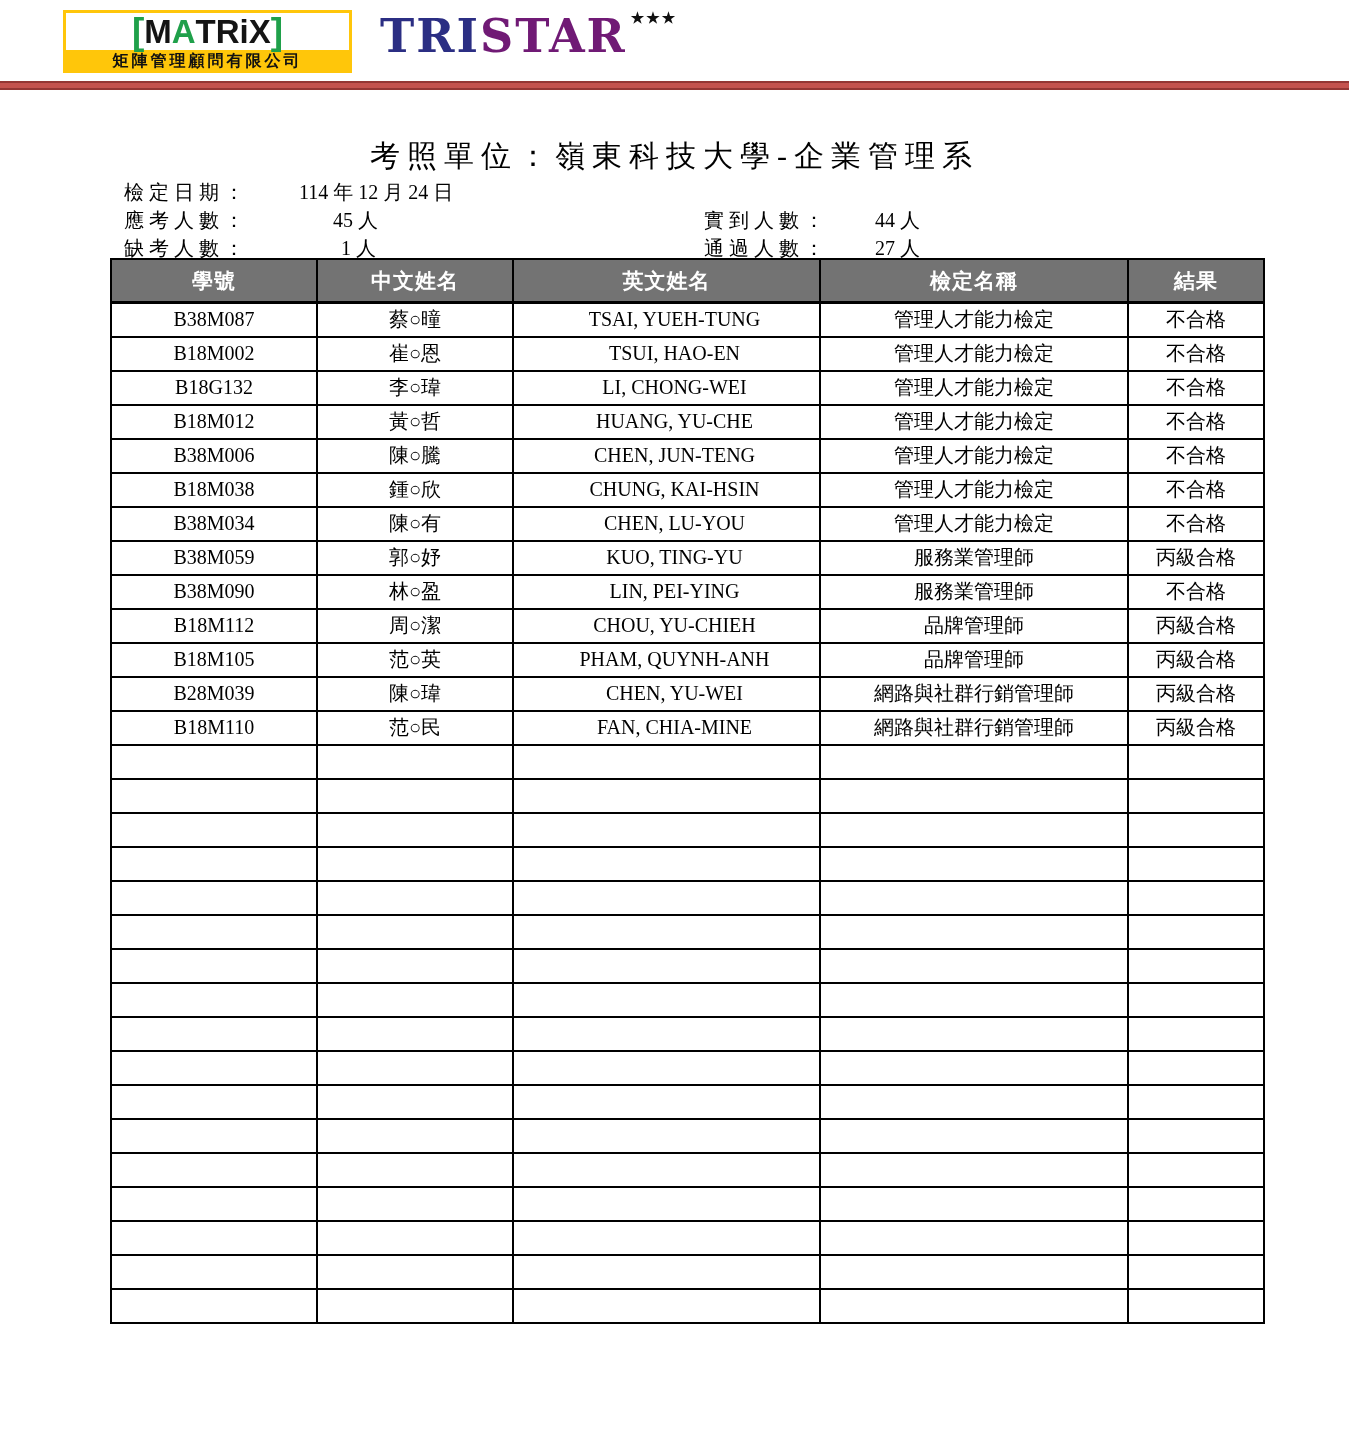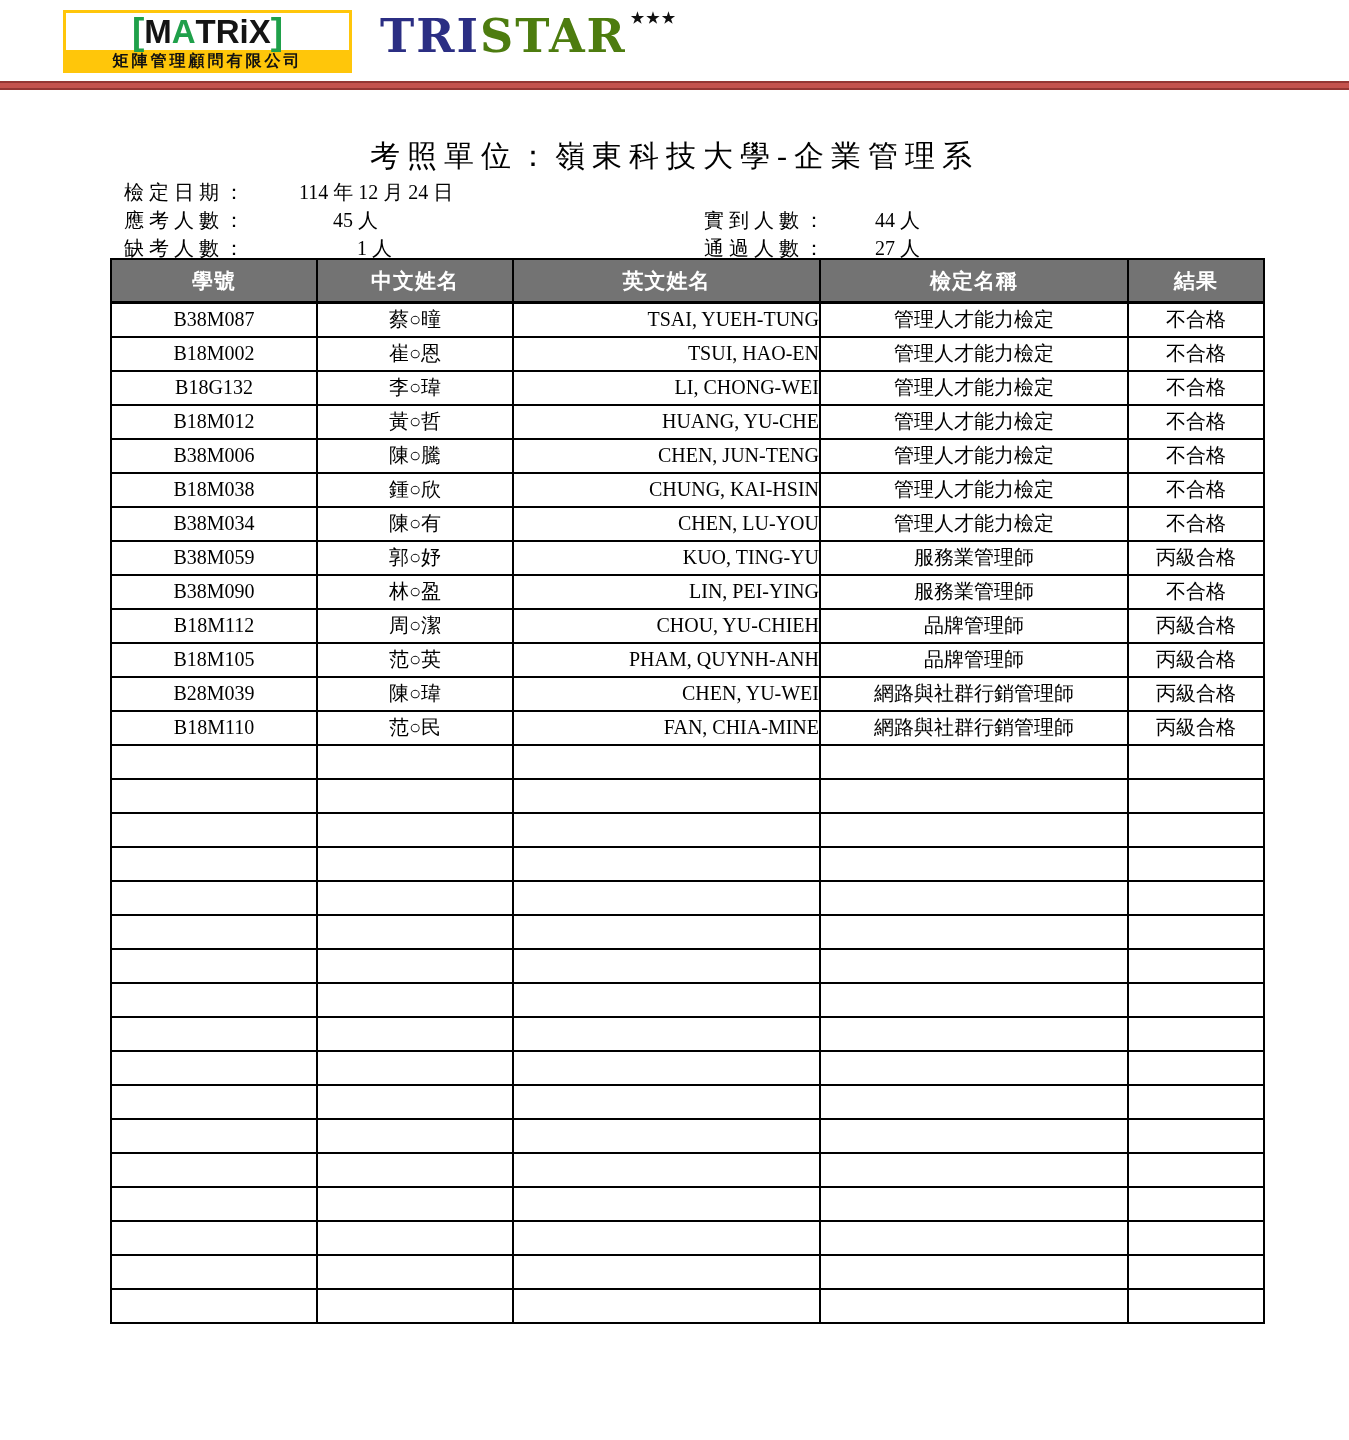--- a/index.html
+++ b/index.html
@@ -28,21 +28,21 @@
     font-weight:bold; font-size:16px; letter-spacing:3px; color:#111;
   }
 
   
   .tristar-logo {
     position:absolute; left:380px; top:8px;
     font-family:"DejaVu Serif","Liberation Serif",serif;
     font-weight:bold; font-size:46px; line-height:1.25; white-space:nowrap;
   }
   .tri-part  { color:#2B2E83; letter-spacing:2px; }
-  .star-part { color:#4d7c0f; letter-spacing:2px; }
+  .star-part { color:#701a75; letter-spacing:2px; }
   .tri-stars { color:#111; font-size:15px; vertical-align:top; letter-spacing:2px; position:relative; top:1px; margin-left:4px; }
 
   
   .divider {
     position:absolute; left:0; top:81px; width:1349px; height:5px;
     background:#C4524E; border-top:2px solid #943634; border-bottom:2px solid #943634;
   }
 
   
   .doc-title {
@@ -61,21 +61,21 @@
     background:#737373; color:#ffffff;
     font-family:"Liberation Sans","DejaVu Sans",sans-serif;
     font-weight:bold; font-size:21px; letter-spacing:1px;
     height:41px; border:2px solid #000; border-bottom:3px solid #000; padding:0;
   }
   .results-table td {
     border:2px solid #000; font-size:20px; text-align:center;
     padding:0; white-space:nowrap; overflow:hidden;
   }
   .results-table tbody tr { height:34px; }
-  .results-table td.eng { text-align:right; padding-left:16px;margin-top:48px; }
+  .results-table td.eng { text-align:center; padding-left:16px;margin-top:48px; }
 </style>
 </head>
 <body>
 
 <div class="page">
 
   <div class="matrix-logo">
     <div class="matrix-top">
       <span class="mx-green mx-bracket">[</span>
         <span class="mx-black">M</span>
@@ -100,21 +100,21 @@
   <div>
     <span class="info-item info-label" style="left:124px; top:179px;">檢定日期：</span>
     <span class="info-item" style="left:299px; top:179px;">114 年 12 月 24 日</span>
 
     <span class="info-item info-label" style="left:124px; top:207px;">應考人數：</span>
     <span class="info-item" style="left:333px; top:207px;">45 人</span>
     <span class="info-item info-label" style="left:704px; top:207px;">實到人數：</span>
     <span class="info-item" style="left:875px; top:207px;">44 人</span>
 
     <span class="info-item info-label" style="left:124px; top:235px;">缺考人數：</span>
-    <span class="info-item" style="left:341px; top:235px;margin-left:16px;">1 人</span>
+    <span class="info-item" style="left:341px; top:235px;">1 人</span>
     <span class="info-item info-label" style="left:704px; top:235px;">通過人數：</span>
     <span class="info-item" style="left:875px; top:235px;">27 人</span>
   </div>
 
   <table class="results-table">
     <colgroup>
       <col style="width:206px">
       <col style="width:196px">
       <col style="width:307px">
       <col style="width:308px">

